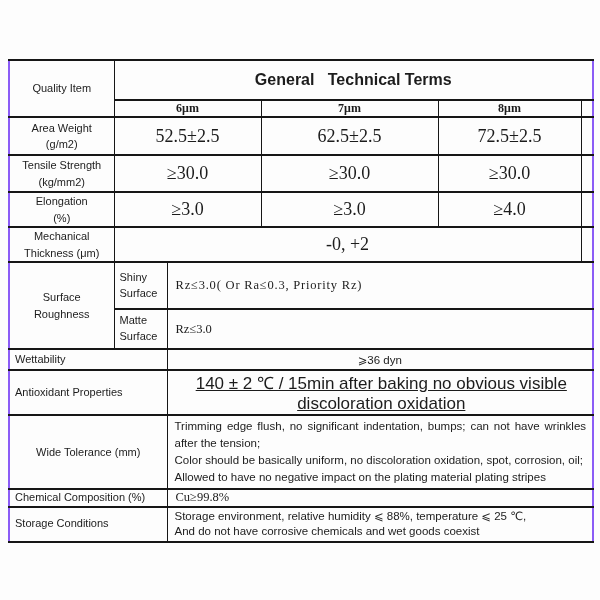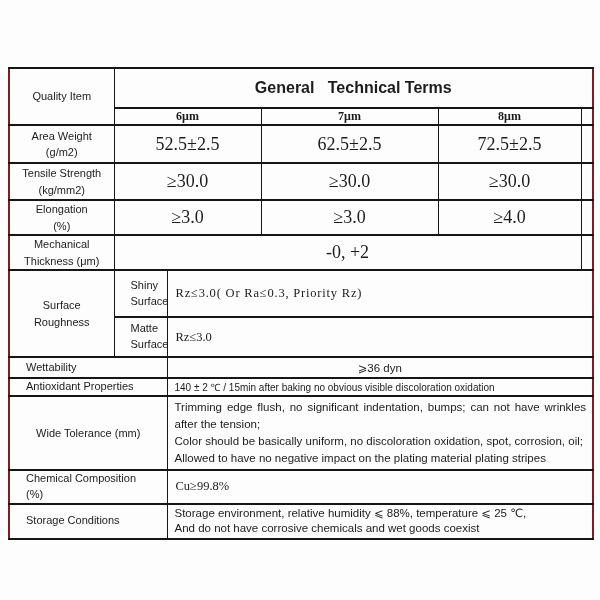--- a/index.html
+++ b/index.html
@@ -5,25 +5,25 @@
   html, body { margin: 0; padding: 0; background: #fff; }
   #page {
     position: relative;
     width: 600px; height: 600px;
     background: #fdfdfd;
     font-family: "Liberation Sans", sans-serif;
     color: #1c1c1c;
   }
   table#spec {
     position: absolute;
-    left: 8px; top: 67px;
+    left: 8px; top: 59px;
     width: 584px;
     border-collapse: collapse;
     table-layout: fixed;
-    border: 2px solid #7f1d1d;
+    border: 2px solid #8b5cf6;
   }
   #spec td {
     border: 1px solid #161616;
     border-top-width: 2px;
     border-bottom-width: 2px;
     vertical-align: middle;
     padding: 0;
     overflow: hidden;
   }
   .t-title {
@@ -41,43 +41,44 @@
     text-align: center;
   }
   .t-label {
     font-size: 11px;
     text-align: center;
     line-height: 1.5;
   }
   .t-label-left {
     font-size: 11px;
     text-align: left;
-    padding: 0 16px !important;
+    padding: 0 5px !important;
     line-height: 1.45;
   }
   .t-serif {
     font-family: "Liberation Serif", serif;
     font-size: 18px;
     text-align: center;
   }
   .t-serif-left {
     font-family: "Liberation Serif", serif;
     font-size: 12.5px;
     text-align: left;
     padding: 0 0 0 8px !important;
   }
   .t-rz { letter-spacing: 0.8px; }
   .t-sans-center {
     font-size: 11.5px;
     text-align: center;
   }
   .t-sans-left {
-    font-size: 10px;
-    text-align: left;
+    font-size: 17px;
+    text-align: center;
     padding: 0 4px 0 7px !important;
+    text-decoration: underline;
   }
   .t-multi {
     font-size: 11.5px;
     text-align: justify;
     line-height: 17px;
     padding: 2px 6px 2px 7px !important;
   }
   .t-multi2 {
     font-size: 11.5px;
     text-align: left;

